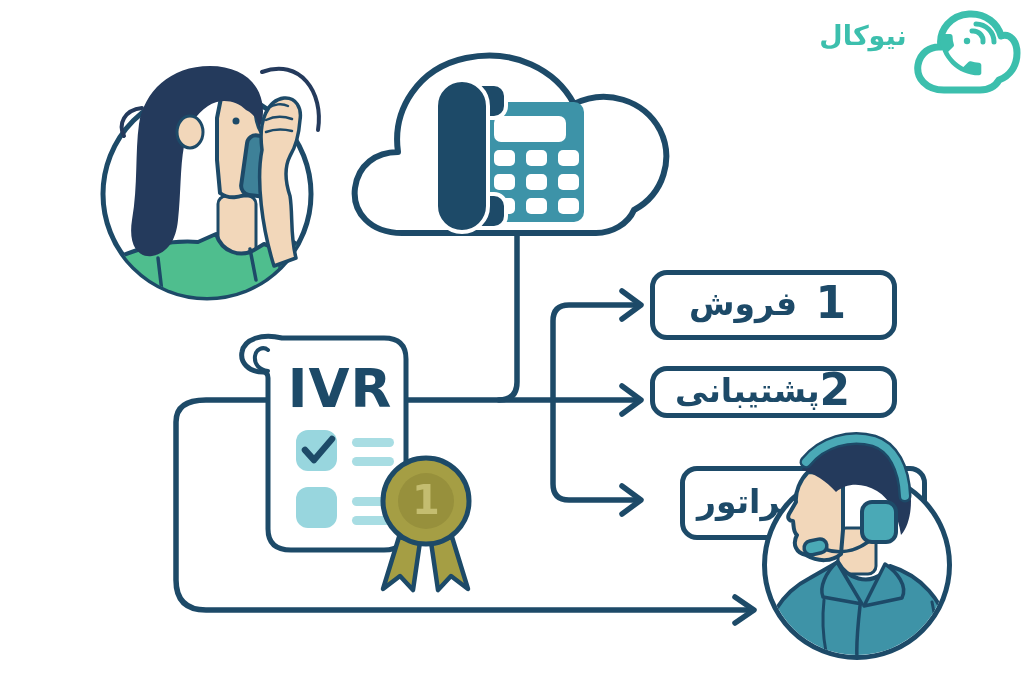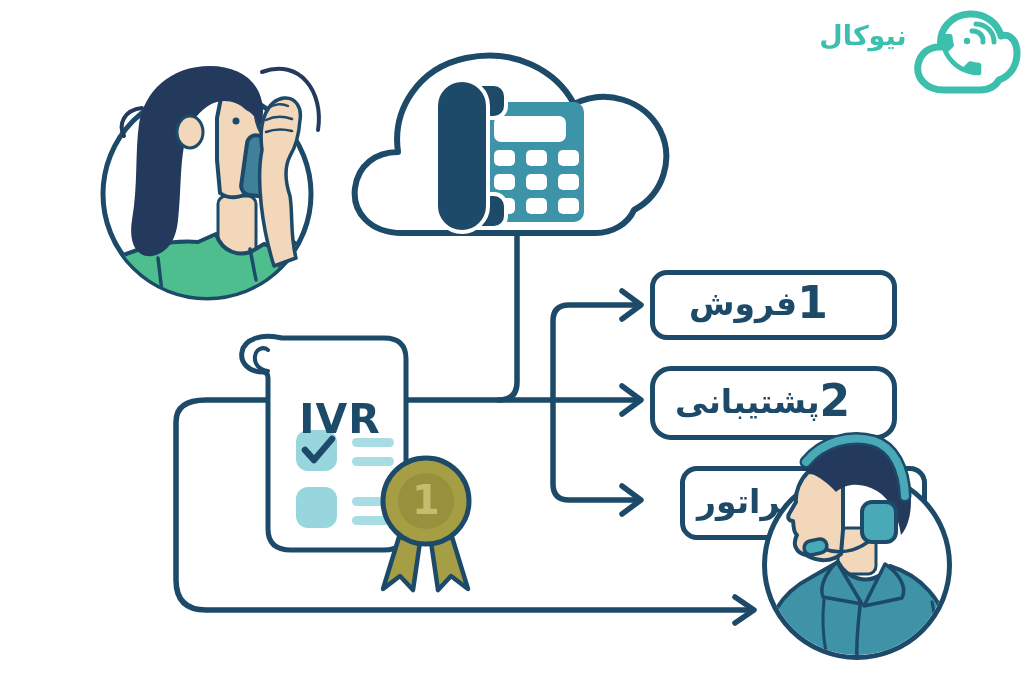--- a/index.html
+++ b/index.html
@@ -1,28 +1,28 @@
 <!DOCTYPE html>
 <html><head>
 <meta charset="utf-8">
 <style>
   html,body{margin:0;padding:0;background:#fff;}
   .stage{position:relative;width:1024px;height:683px;background:#fff;overflow:hidden;
          font-family:"DejaVu Sans",sans-serif;}
   .layer{position:absolute;left:0;top:0;width:1024px;height:683px;}
   .opt{position:absolute;left:650px;width:247px;background:#fff;border:5px solid #1d4a68;
        border-radius:17px;box-sizing:border-box;display:flex;align-items:center;z-index:2;}
-  #opt1{top:270px;height:70px;justify-content:flex-start;padding:0 46px 4px 34px;}
-  #opt2{top:366px;height:74px;justify-content:space-between;padding:0 44px 4px 20px;border-radius:21px;}
+  #opt1{top:270px;height:70px;justify-content:space-between;padding:0 46px 4px 34px;}
+  #opt2{top:366px;height:52px;justify-content:space-between;padding:0 44px 4px 20px;}
   #opt3{top:466px;height:74px;justify-content:flex-start;gap:16px;padding:0 0 4px 12px;margin-left:30px;}
   .word{font-size:33px;font-weight:bold;color:#1d4a68;line-height:1;}
   .num{font-size:44px;font-weight:bold;color:#1d4a68;line-height:1;}
   .overlay{position:absolute;z-index:4;line-height:1;}
-  .ivr-title{left:280px;top:362px;width:120px;text-align:center;font-size:41px;font-weight:bold;
-             color:#1d4a68;letter-spacing:1px;margin-top:37px;}
+  .ivr-title{left:280px;top:362px;width:120px;text-align:center;font-size:53px;font-weight:bold;
+             color:#1d4a68;letter-spacing:1px;}
   .medal-num{left:404px;top:480px;width:44px;text-align:center;font-size:40px;font-weight:bold;
              color:#c4bd70;}
   .brand{left:808px;top:22px;width:110px;text-align:center;direction:rtl;font-size:27px;
          font-weight:bold;color:#3cbfad;}
   svg{overflow:visible;}
   .c1{z-index:1;} .c3{z-index:3;}
 </style>
 </head>
 <body>
 

